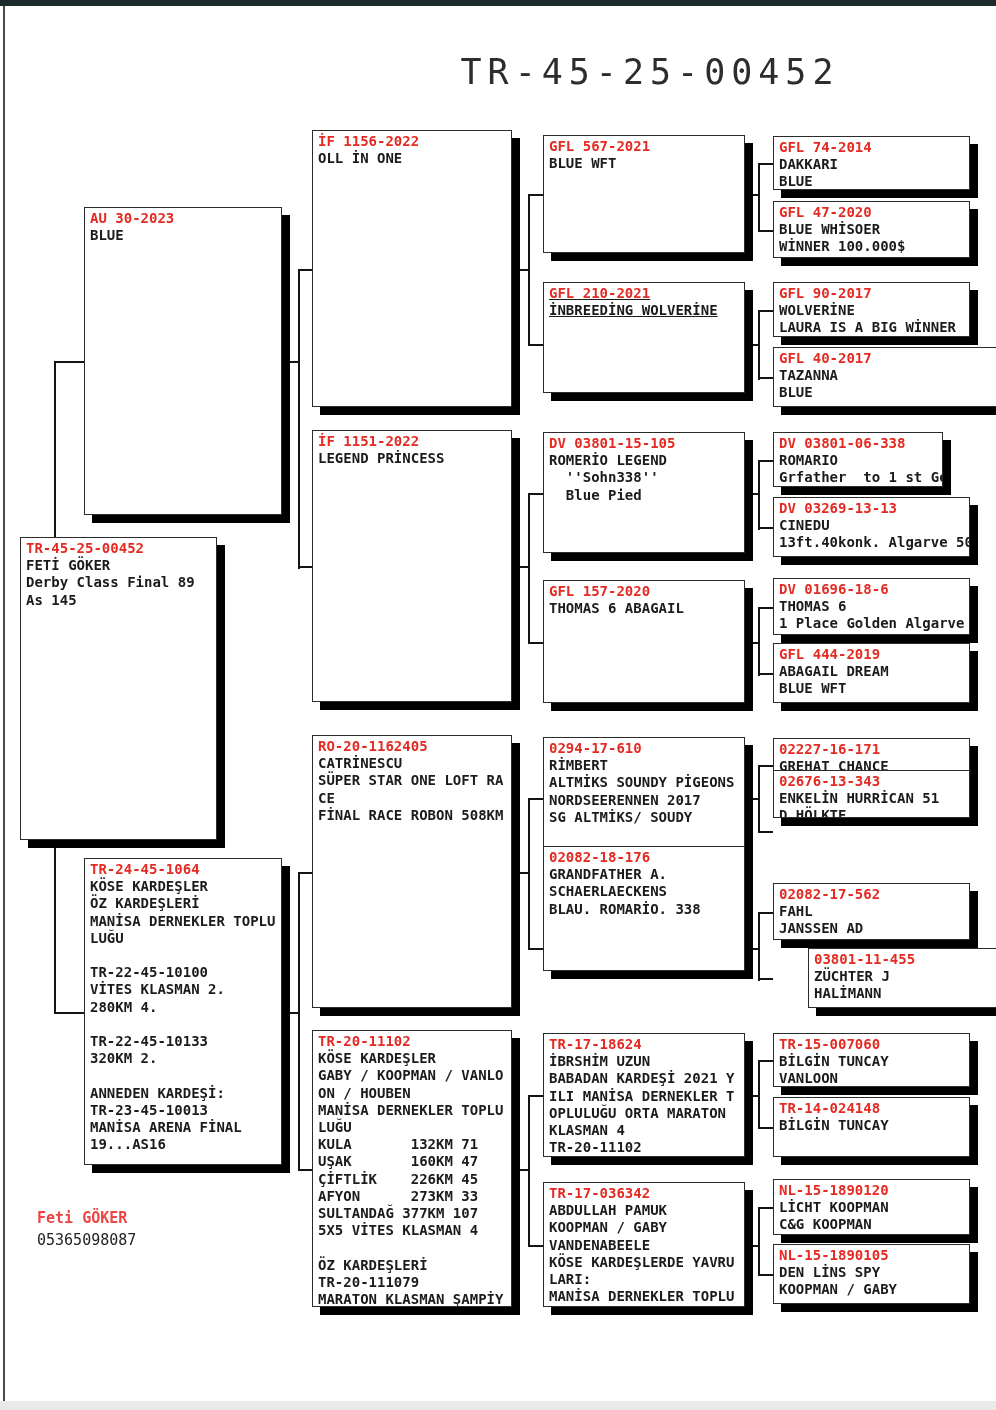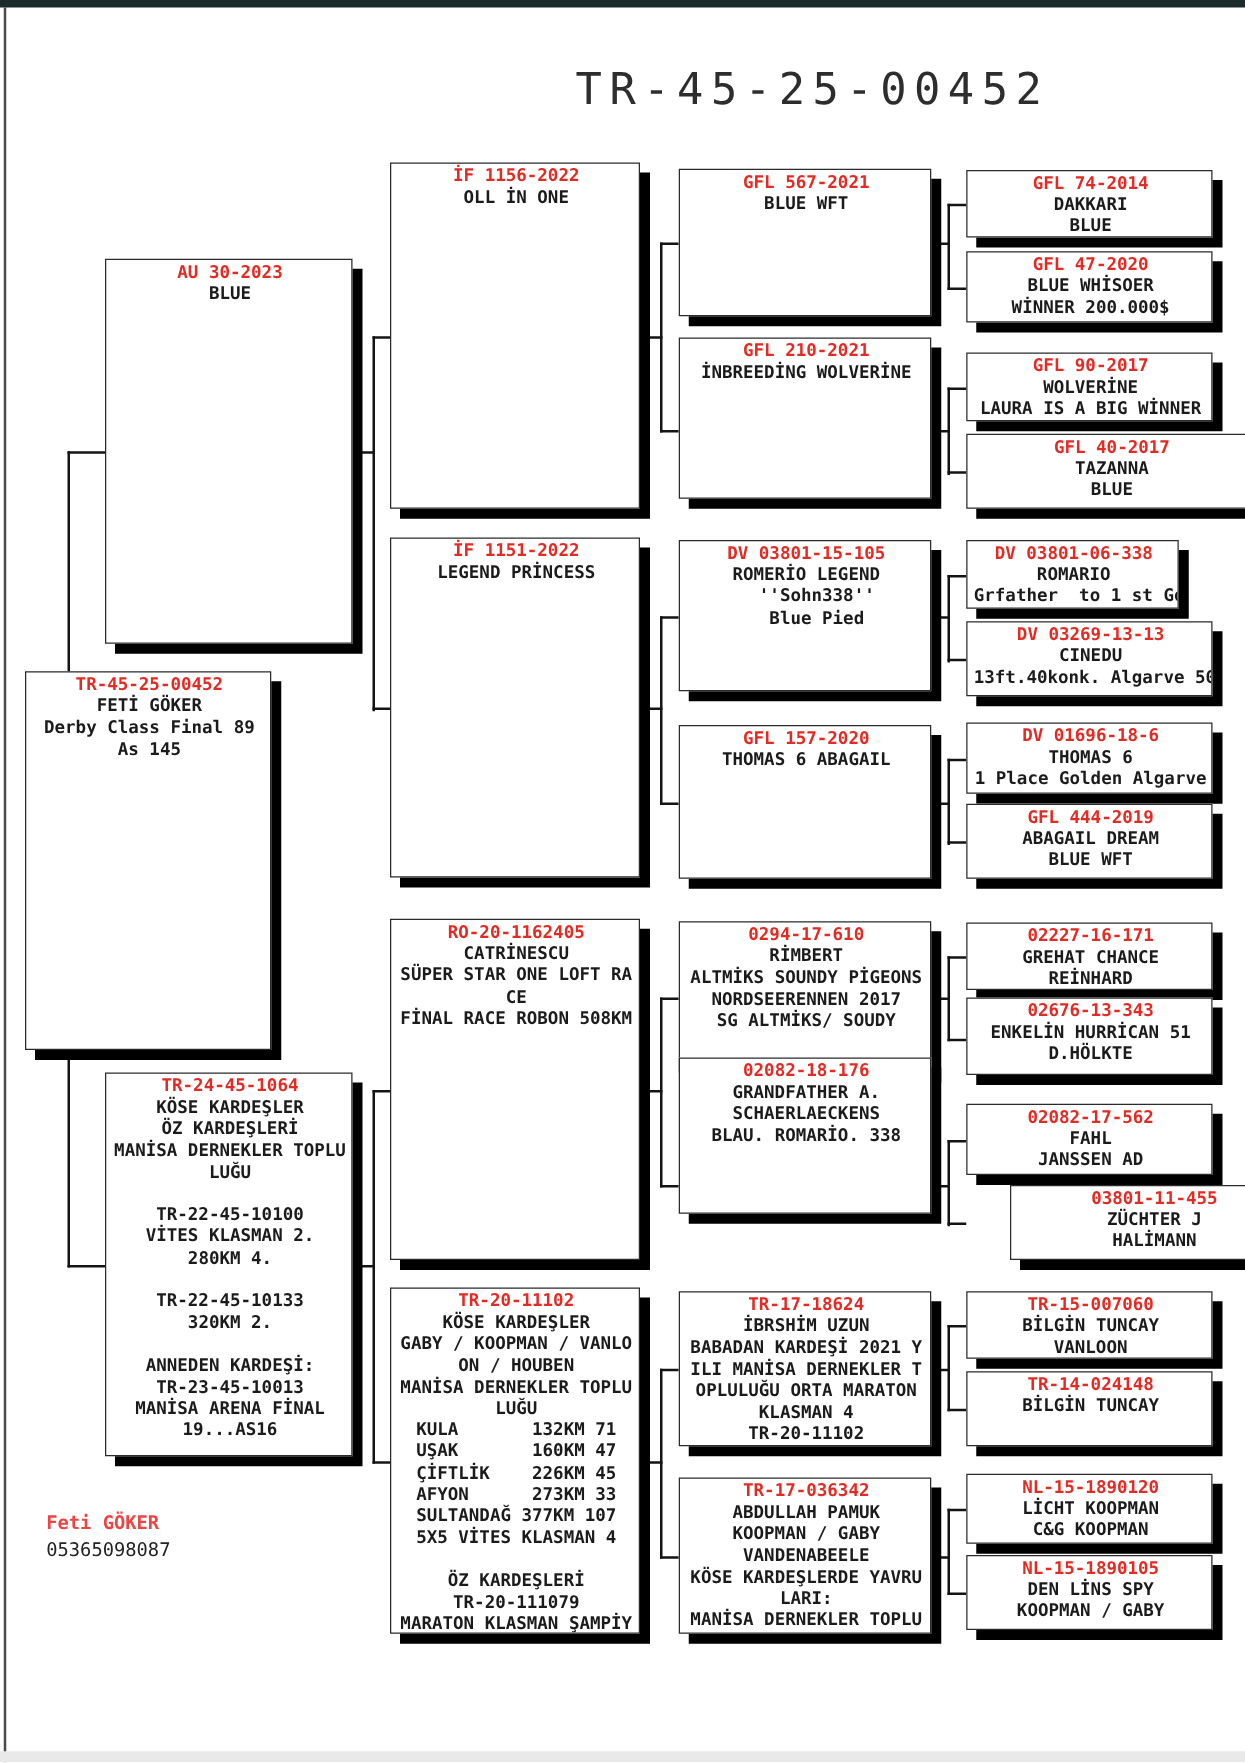--- a/index.html
+++ b/index.html
@@ -7,21 +7,21 @@
         font-family:"DejaVu Sans Mono",monospace;}
   .topbar{position:absolute;left:0;top:0;width:996px;height:6px;background:var(--topbar,#1c2b2b);}
   .leftline{position:absolute;left:3px;top:6px;width:2px;height:1404px;background:var(--edge,#4a4a4a);}
   .bottomedge{position:absolute;left:0;top:1401px;width:996px;height:9px;background:#e9e9e9;}
   .title{position:absolute;top:52px;left:300px;width:700px;text-align:center;
          font-family:"DejaVu Sans Mono",monospace;font-size:35px;font-weight:400;
          letter-spacing:6px;color:var(--titlec,#2d2d2d);white-space:pre;}
   .pbox{position:absolute;background:#ffffff;border:1.5px solid var(--border,#2b2b2b);
         box-shadow:8px 8px 0 0 var(--shadow,#000000);z-index:2;box-sizing:border-box;
         padding:2px 3px 0 5px;font-weight:bold;font-size:14px;line-height:17.2px;
-        white-space:pre;color:var(--bodyc,#1b1b1b);overflow:hidden;text-align:center;}
+        white-space:pre;color:var(--bodyc,#1b1b1b);overflow:hidden;}
   .pbox .ring{color:var(--red,#e42a22);}
   .cline{position:absolute;background:var(--conn,#141414);z-index:1;}
   .footer-name{position:absolute;left:37px;top:1208px;font-family:"DejaVu Sans Mono",monospace;
                font-weight:bold;font-size:15px;line-height:20px;color:#ef4444;}
   .footer-phone{position:absolute;left:37px;top:1230px;font-family:"DejaVu Sans Mono",monospace;
                 font-size:15px;line-height:20px;color:#232323;}
   .brand{position:absolute;left:772px;top:1334px;font-family:"DejaVu Serif",serif;
          font-size:27px;font-weight:600;color:#1c1c1c;letter-spacing:0.5px;}
 </style>
 </head>
@@ -92,37 +92,37 @@
       <div class="cline" style="left: 758px; top: 1274px; width: 15px; height: 2px;"></div>
       <div class="cline" style="left: 745px; top: 1245px; width: 15px; height: 2px;"></div>
       <div class="pbox" style="left: 20px; top: 537px; width: 197px; height: 303px;"><div class="ring">TR-45-25-00452</div><div>FETİ GÖKER</div><div>Derby Class Final 89</div><div>As 145</div></div>
       <div class="pbox" style="left: 84px; top: 207px; width: 198px; height: 308px;"><div class="ring">AU 30-2023</div><div>BLUE</div></div>
       <div class="pbox" style="left: 84px; top: 858px; width: 198px; height: 307px;"><div class="ring">TR-24-45-1064</div><div>KÖSE KARDEŞLER</div><div>ÖZ KARDEŞLERİ</div><div>MANİSA DERNEKLER TOPLU</div><div>LUĞU</div><div> </div><div>TR-22-45-10100</div><div>VİTES KLASMAN 2.</div><div>280KM 4.</div><div> </div><div>TR-22-45-10133</div><div>320KM 2.</div><div> </div><div>ANNEDEN KARDEŞİ:</div><div>TR-23-45-10013</div><div>MANİSA ARENA FİNAL</div><div>19...AS16</div></div>
       <div class="pbox" style="left: 312px; top: 130px; width: 200px; height: 277px;"><div class="ring">İF 1156-2022</div><div>OLL İN ONE</div></div>
       <div class="pbox" style="left: 312px; top: 430px; width: 200px; height: 272px;"><div class="ring">İF 1151-2022</div><div>LEGEND PRİNCESS</div></div>
       <div class="pbox" style="left: 312px; top: 735px; width: 200px; height: 273px;"><div class="ring">RO-20-1162405</div><div>CATRİNESCU</div><div>SÜPER STAR ONE LOFT RA</div><div>CE</div><div>FİNAL RACE ROBON 508KM</div></div>
       <div class="pbox" style="left: 312px; top: 1030px; width: 200px; height: 277px;"><div class="ring">TR-20-11102</div><div>KÖSE KARDEŞLER</div><div>GABY / KOOPMAN / VANLO</div><div>ON / HOUBEN</div><div>MANİSA DERNEKLER TOPLU</div><div>LUĞU</div><div>KULA       132KM 71</div><div>UŞAK       160KM 47</div><div>ÇİFTLİK    226KM 45</div><div>AFYON      273KM 33</div><div>SULTANDAĞ 377KM 107</div><div>5X5 VİTES KLASMAN 4</div><div> </div><div>ÖZ KARDEŞLERİ</div><div>TR-20-111079</div><div>MARATON KLASMAN ŞAMPİY</div></div>
       <div class="pbox" style="left: 543px; top: 135px; width: 202px; height: 118px;"><div class="ring">GFL 567-2021</div><div>BLUE WFT</div></div>
-      <div class="pbox" style="left: 543px; top: 270px; width: 202px; height: 129px;"><div class="ring">GFL 210-2021</div><div>İNBREEDİNG WOLVERİNE</div></div>
+      <div class="pbox" style="left: 543px; top: 282px; width: 202px; height: 111px; text-decoration: underline;"><div class="ring">GFL 210-2021</div><div>İNBREEDİNG WOLVERİNE</div></div>
       <div class="pbox" style="left: 543px; top: 432px; width: 202px; height: 121px;"><div class="ring">DV 03801-15-105</div><div>ROMERİO LEGEND</div><div>  ''Sohn338''</div><div>  Blue Pied</div></div>
       <div class="pbox" style="left: 543px; top: 580px; width: 202px; height: 123px;"><div class="ring">GFL 157-2020</div><div>THOMAS 6 ABAGAIL</div></div>
       <div class="pbox" style="left: 543px; top: 737px; width: 202px; height: 121px;"><div class="ring">0294-17-610</div><div>RİMBERT</div><div>ALTMİKS SOUNDY PİGEONS</div><div>NORDSEERENNEN 2017</div><div>SG ALTMİKS/ SOUDY</div></div>
       <div class="pbox" style="left: 543px; top: 846px; width: 202px; height: 125px;"><div class="ring">02082-18-176</div><div>GRANDFATHER A.</div><div>SCHAERLAECKENS</div><div>BLAU. ROMARİO. 338</div></div>
       <div class="pbox" style="left: 543px; top: 1033px; width: 202px; height: 124px;"><div class="ring">TR-17-18624</div><div>İBRSHİM UZUN</div><div>BABADAN KARDEŞİ 2021 Y</div><div>ILI MANİSA DERNEKLER T</div><div>OPLULUĞU ORTA MARATON</div><div>KLASMAN 4</div><div>TR-20-11102</div></div>
       <div class="pbox" style="left: 543px; top: 1182px; width: 202px; height: 125px;"><div class="ring">TR-17-036342</div><div>ABDULLAH PAMUK</div><div>KOOPMAN / GABY</div><div>VANDENABEELE</div><div>KÖSE KARDEŞLERDE YAVRU</div><div>LARI:</div><div>MANİSA DERNEKLER TOPLU</div></div>
       <div class="pbox" style="left: 773px; top: 136px; width: 197px; height: 54px;"><div class="ring">GFL 74-2014</div><div>DAKKARI</div><div>BLUE</div></div>
-      <div class="pbox" style="left: 773px; top: 201px; width: 197px; height: 57px;"><div class="ring">GFL 47-2020</div><div>BLUE WHİSOER</div><div>WİNNER 200.000$</div></div>
+      <div class="pbox" style="left: 773px; top: 201px; width: 197px; height: 57px;"><div class="ring">GFL 47-2020</div><div>BLUE WHİSOER</div><div>WİNNER 100.000$</div></div>
       <div class="pbox" style="left: 773px; top: 282px; width: 197px; height: 55px;"><div class="ring">GFL 90-2017</div><div>WOLVERİNE</div><div>LAURA IS A BIG WİNNER</div></div>
       <div class="pbox" style="left: 773px; top: 347px; width: 231px; height: 60px;"><div class="ring">GFL 40-2017</div><div>TAZANNA</div><div>BLUE</div></div>
       <div class="pbox" style="left: 773px; top: 432px; width: 170px; height: 55px;"><div class="ring">DV 03801-06-338</div><div>ROMARIO</div><div>Grfather  to 1 st Golde</div></div>
       <div class="pbox" style="left: 773px; top: 497px; width: 197px; height: 60px;"><div class="ring">DV 03269-13-13</div><div>CINEDU</div><div>13ft.40konk. Algarve 50</div></div>
       <div class="pbox" style="left: 773px; top: 578px; width: 197px; height: 57px;"><div class="ring">DV 01696-18-6</div><div>THOMAS 6</div><div>1 Place Golden Algarve</div></div>
       <div class="pbox" style="left: 773px; top: 643px; width: 197px; height: 60px;"><div class="ring">GFL 444-2019</div><div>ABAGAIL DREAM</div><div>BLUE WFT</div></div>
       <div class="pbox" style="left: 773px; top: 738px; width: 197px; height: 54px;"><div class="ring">02227-16-171</div><div>GREHAT CHANCE</div><div>REİNHARD</div></div>
-      <div class="pbox" style="left: 773px; top: 798px; width: 197px; height: 62px;"><div class="ring">02676-13-343</div><div>ENKELİN HURRİCAN 51</div><div>D.HÖLKTE</div></div>
+      <div class="pbox" style="left: 773px; top: 770px; width: 197px; height: 48px;"><div class="ring">02676-13-343</div><div>ENKELİN HURRİCAN 51</div><div>D.HÖLKTE</div></div>
       <div class="pbox" style="left: 773px; top: 883px; width: 197px; height: 57px;"><div class="ring">02082-17-562</div><div>FAHL</div><div>JANSSEN AD</div></div>
       <div class="pbox" style="left: 773px; top: 948px; width: 229px; height: 60px; margin-left: 35px;"><div class="ring">03801-11-455</div><div>ZÜCHTER J</div><div>HALİMANN</div></div>
       <div class="pbox" style="left: 773px; top: 1033px; width: 197px; height: 54px;"><div class="ring">TR-15-007060</div><div>BİLGİN TUNCAY</div><div>VANLOON</div></div>
       <div class="pbox" style="left: 773px; top: 1097px; width: 197px; height: 60px;"><div class="ring">TR-14-024148</div><div>BİLGİN TUNCAY</div></div>
       <div class="pbox" style="left: 773px; top: 1179px; width: 197px; height: 56px;"><div class="ring">NL-15-1890120</div><div>LİCHT KOOPMAN</div><div>C&amp;G KOOPMAN</div></div>
       <div class="pbox" style="left: 773px; top: 1244px; width: 197px; height: 60px;"><div class="ring">NL-15-1890105</div><div>DEN LİNS SPY</div><div>KOOPMAN / GABY</div></div>
     </div>
   <div class="footer-name">Feti GÖKER</div>
   <div class="footer-phone">05365098087</div>
   <div class="bottomedge"></div>

